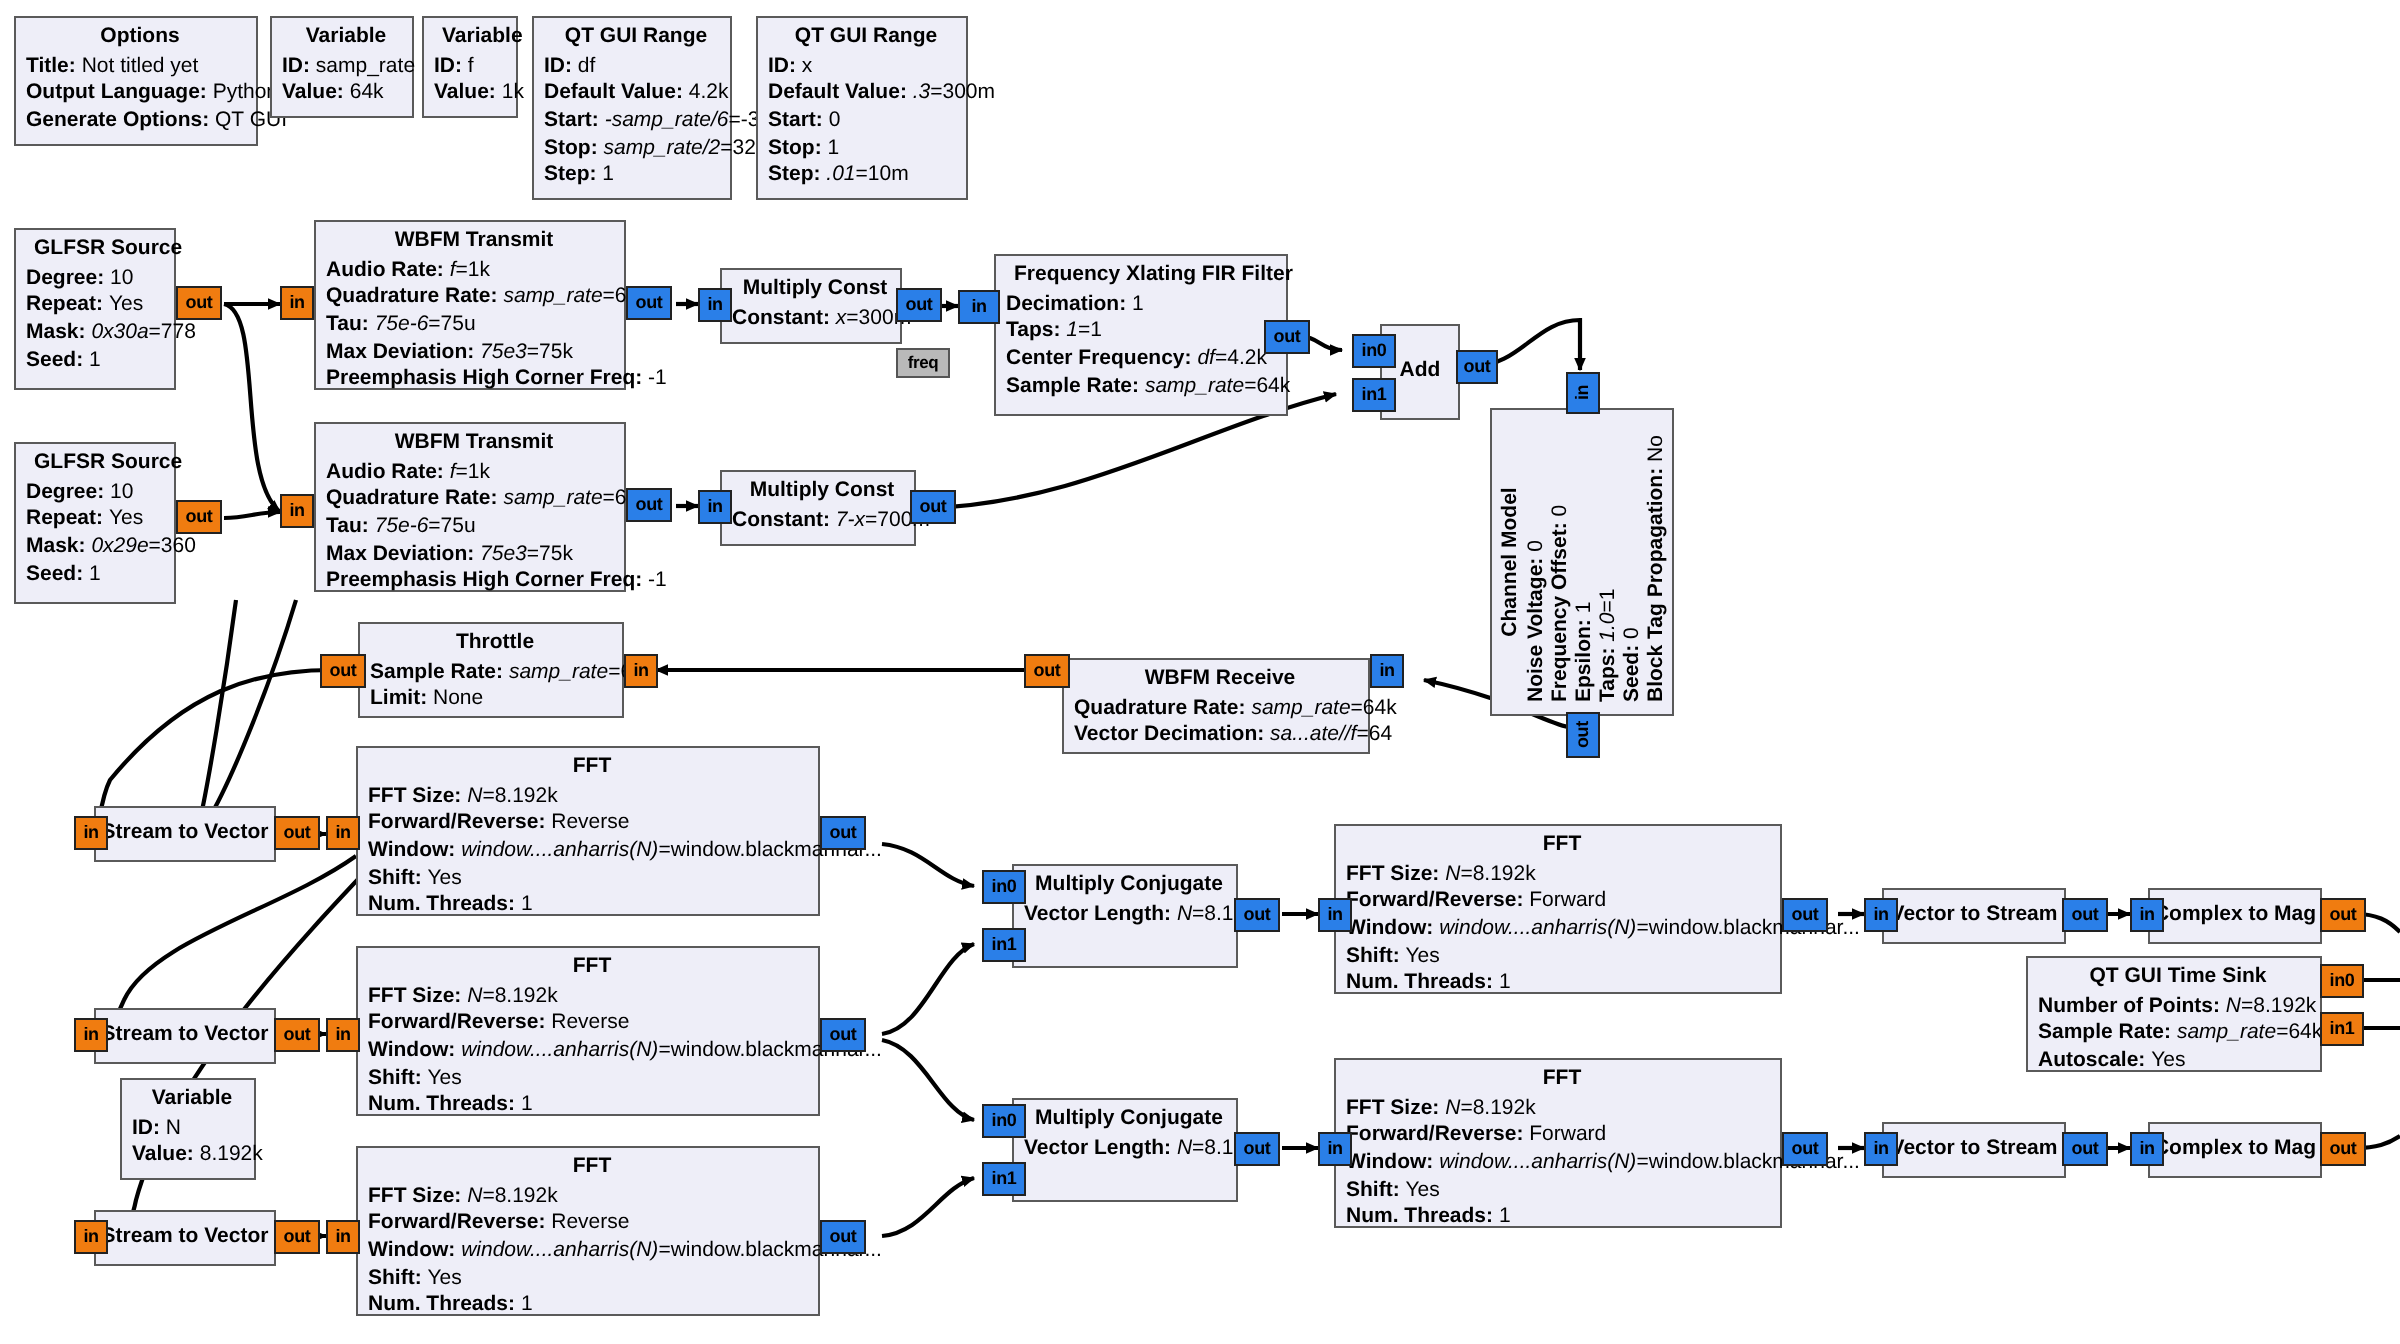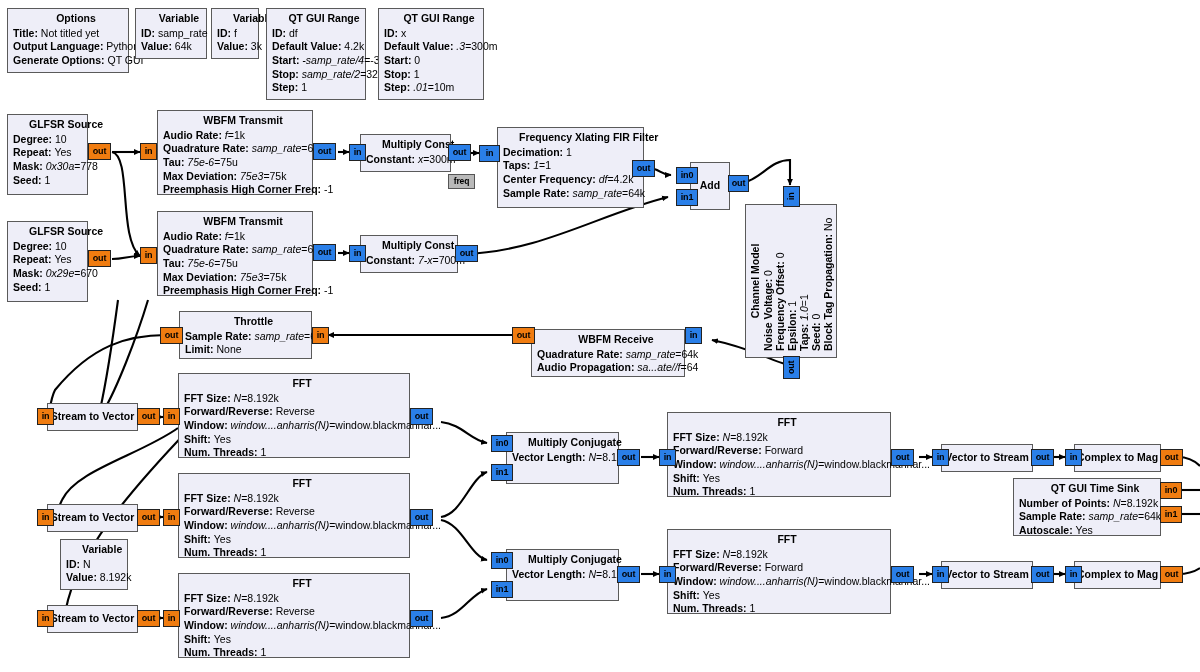--- a/index.html
+++ b/index.html
@@ -21,21 +21,21 @@
     z-index:3;
     padding:3px 5px 4px 5px;
     color:#000;
     line-height:1.30;
   }
   .blk .ttl {
     text-align:center;
     font-weight:bold;
     font-size:10.5px;
     white-space:nowrap;
-    margin:0 0 1px 16px;
+    margin:0 0 1px 4px;
   }
   .blk .row {
     font-size:10.5px;
     white-space:nowrap;
     font-weight:bold;
   }
   .blk .row .v { font-weight:normal; }
   .blk .row .em { font-style:italic; }
   .blk.center .row { text-align:center; }
   .blk.onlyttl { display:flex; align-items:center; justify-content:center; }
@@ -173,30 +173,30 @@
     <div class="rows">
         <div class="row"><span>ID: </span><span class="v">samp_rate</span></div>
         <div class="row"><span>Value: </span><span class="v">64k</span></div>
       </div>
   </div>
 
   <div class="blk" style="left:211px; top:8px; width:48px;">
     <div class="ttl">Variable</div>
     <div class="rows">
         <div class="row"><span>ID: </span><span class="v">f</span></div>
-        <div class="row"><span>Value: </span><span class="v">3k</span></div>
+        <div class="row"><span>Value: </span><span class="v">1k</span></div>
       </div>
   </div>
 
   <div class="blk" style="left:266px; top:8px; width:100px;">
     <div class="ttl">QT GUI Range</div>
     <div class="rows">
         <div class="row"><span>ID: </span><span class="v">df</span></div>
         <div class="row"><span>Default Value: </span><span class="v">4.2k</span></div>
-        <div class="row"><span>Start: </span><span class="v em">-samp_rate/4</span><span class="v">=-32k</span></div>
+        <div class="row"><span>Start: </span><span class="v em">-samp_rate/6</span><span class="v">=-32k</span></div>
         <div class="row"><span>Stop: </span><span class="v em">samp_rate/2</span><span class="v">=32k</span></div>
         <div class="row"><span>Step: </span><span class="v">1</span></div>
       </div>
   </div>
 
   <div class="blk" style="left:378px; top:8px; width:106px;">
     <div class="ttl">QT GUI Range</div>
     <div class="rows">
         <div class="row"><span>ID: </span><span class="v">x</span></div>
         <div class="row"><span>Default Value: </span><span class="v em">.3</span><span class="v">=300m</span></div>
@@ -215,21 +215,21 @@
         <div class="row"><span>Seed: </span><span class="v">1</span></div>
       </div>
   </div>
   <div class="port src" style="left:88px; top:143px; width:23px; height:17px;">out</div>
 
   <div class="blk" style="left:7px; top:221px; width:81px; height:81px;">
     <div class="ttl">GLFSR Source</div>
     <div class="rows">
         <div class="row"><span>Degree: </span><span class="v">10</span></div>
         <div class="row"><span>Repeat: </span><span class="v">Yes</span></div>
-        <div class="row"><span>Mask: </span><span class="v em">0x29e</span><span class="v">=670</span></div>
+        <div class="row"><span>Mask: </span><span class="v em">0x29e</span><span class="v">=360</span></div>
         <div class="row"><span>Seed: </span><span class="v">1</span></div>
       </div>
   </div>
   <div class="port src" style="left:88px; top:250px; width:23px; height:17px;">out</div>
 
   <div class="port src" style="left:140px; top:143px; width:17px; height:17px;">in</div>
   <div class="blk" style="left:157px; top:110px; width:156px; height:85px;">
     <div class="ttl">WBFM Transmit</div>
     <div class="rows">
         <div class="row"><span>Audio Rate: </span><span class="v em">f</span><span class="v">=1k</span></div>
@@ -306,21 +306,21 @@
         </div>
     </div>
   </div>
   <div class="port blue vert" style="left:783px; top:356px; width:17px; height:23px;">out</div>
 
   <div class="port src" style="left:512px; top:327px; width:23px; height:17px;">out</div>
   <div class="blk" style="left:531px; top:329px; width:154px; height:48px;">
     <div class="ttl">WBFM Receive</div>
     <div class="rows">
         <div class="row"><span>Quadrature Rate: </span><span class="v em">samp_rate</span><span class="v">=64k</span></div>
-        <div class="row"><span>Audio Propagation: </span><span class="v em">sa...ate//f</span><span class="v">=64</span></div>
+        <div class="row"><span>Vector Decimation: </span><span class="v em">sa...ate//f</span><span class="v">=64</span></div>
       </div>
   </div>
   <div class="port blue" style="left:685px; top:327px; width:17px; height:17px;">in</div>
 
   <div class="port src" style="left:160px; top:327px; width:23px; height:17px;">out</div>
   <div class="blk" style="left:179px; top:311px; width:133px; height:48px;">
     <div class="ttl">Throttle</div>
     <div class="rows">
         <div class="row"><span>Sample Rate: </span><span class="v em">samp_rate</span><span class="v">=64k</span></div>
         <div class="row"><span>Limit: </span><span class="v">None</span></div>

